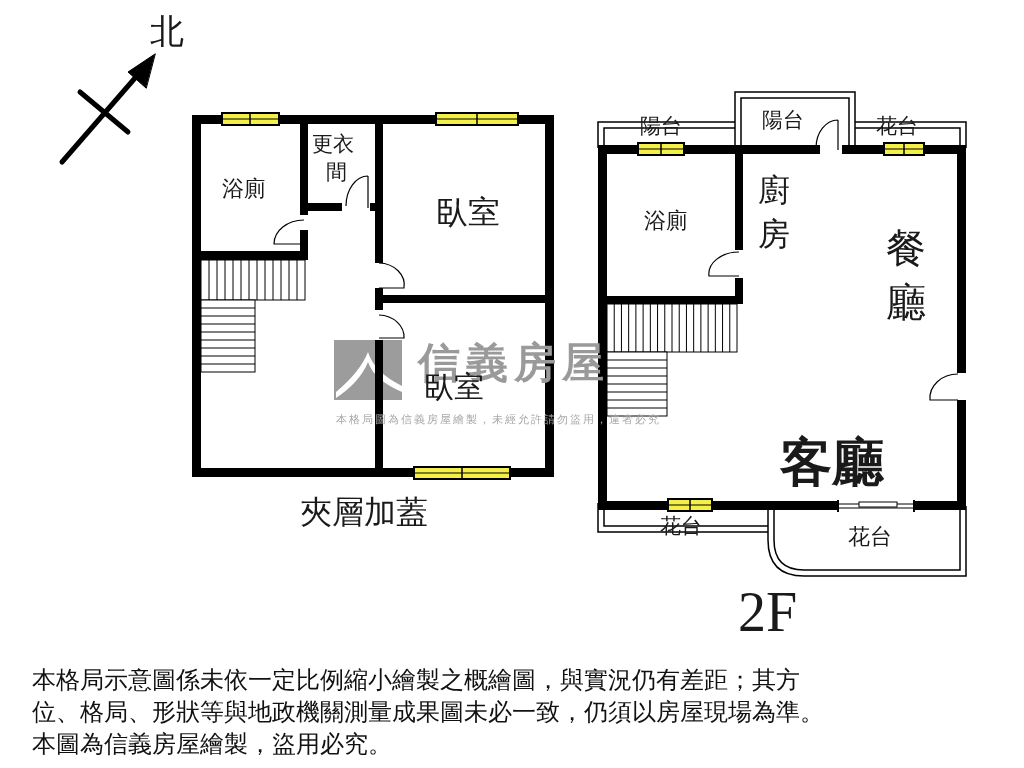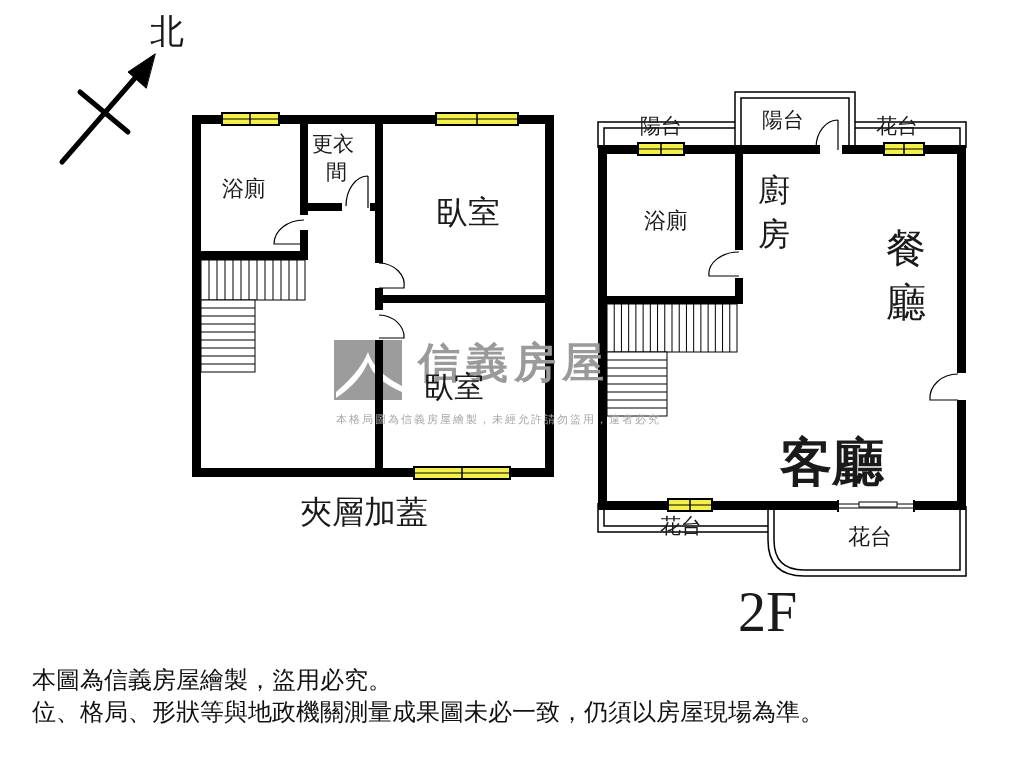--- a/index.html
+++ b/index.html
@@ -223,15 +223,16 @@
 <div class="lbl" style="left:758px; top:174px; font-size:32px;">廚</div>
 <div class="lbl" style="left:758px; top:218px; font-size:32px;">房</div>
 <div class="lbl" style="left:886px; top:228px; font-size:40px;">餐</div>
 <div class="lbl" style="left:886px; top:282px; font-size:40px;">廳</div>
 <div class="lbl" style="left:780px; top:436px; font-size:52px;font-weight:bold;">客廳</div>
 <div class="lbl" style="left:660px; top:516px; font-size:21px;">花台</div>
 <div class="lbl" style="left:848px; top:526px; font-size:22px;">花台</div>
 <div class="lbl" style="left:738px; top:584px; font-size:56px; font-family:'Liberation Serif', serif;">2F</div>
 
 <div class="disclaimer">
+  <div>本格局示意圖係未依一定比例縮小繪製之概繪圖，與實況仍有差距；其方</div>
+  <div>位、格局、形狀等與地政機關測量成果圖未必一致，仍須以房屋現場為準。</div>
   <div>本圖為信義房屋繪製，盜用必究。</div>
-  <div>位、格局、形狀等與地政機關測量成果圖未必一致，仍須以房屋現場為準。</div>
 </div>
 
 </body></html>

